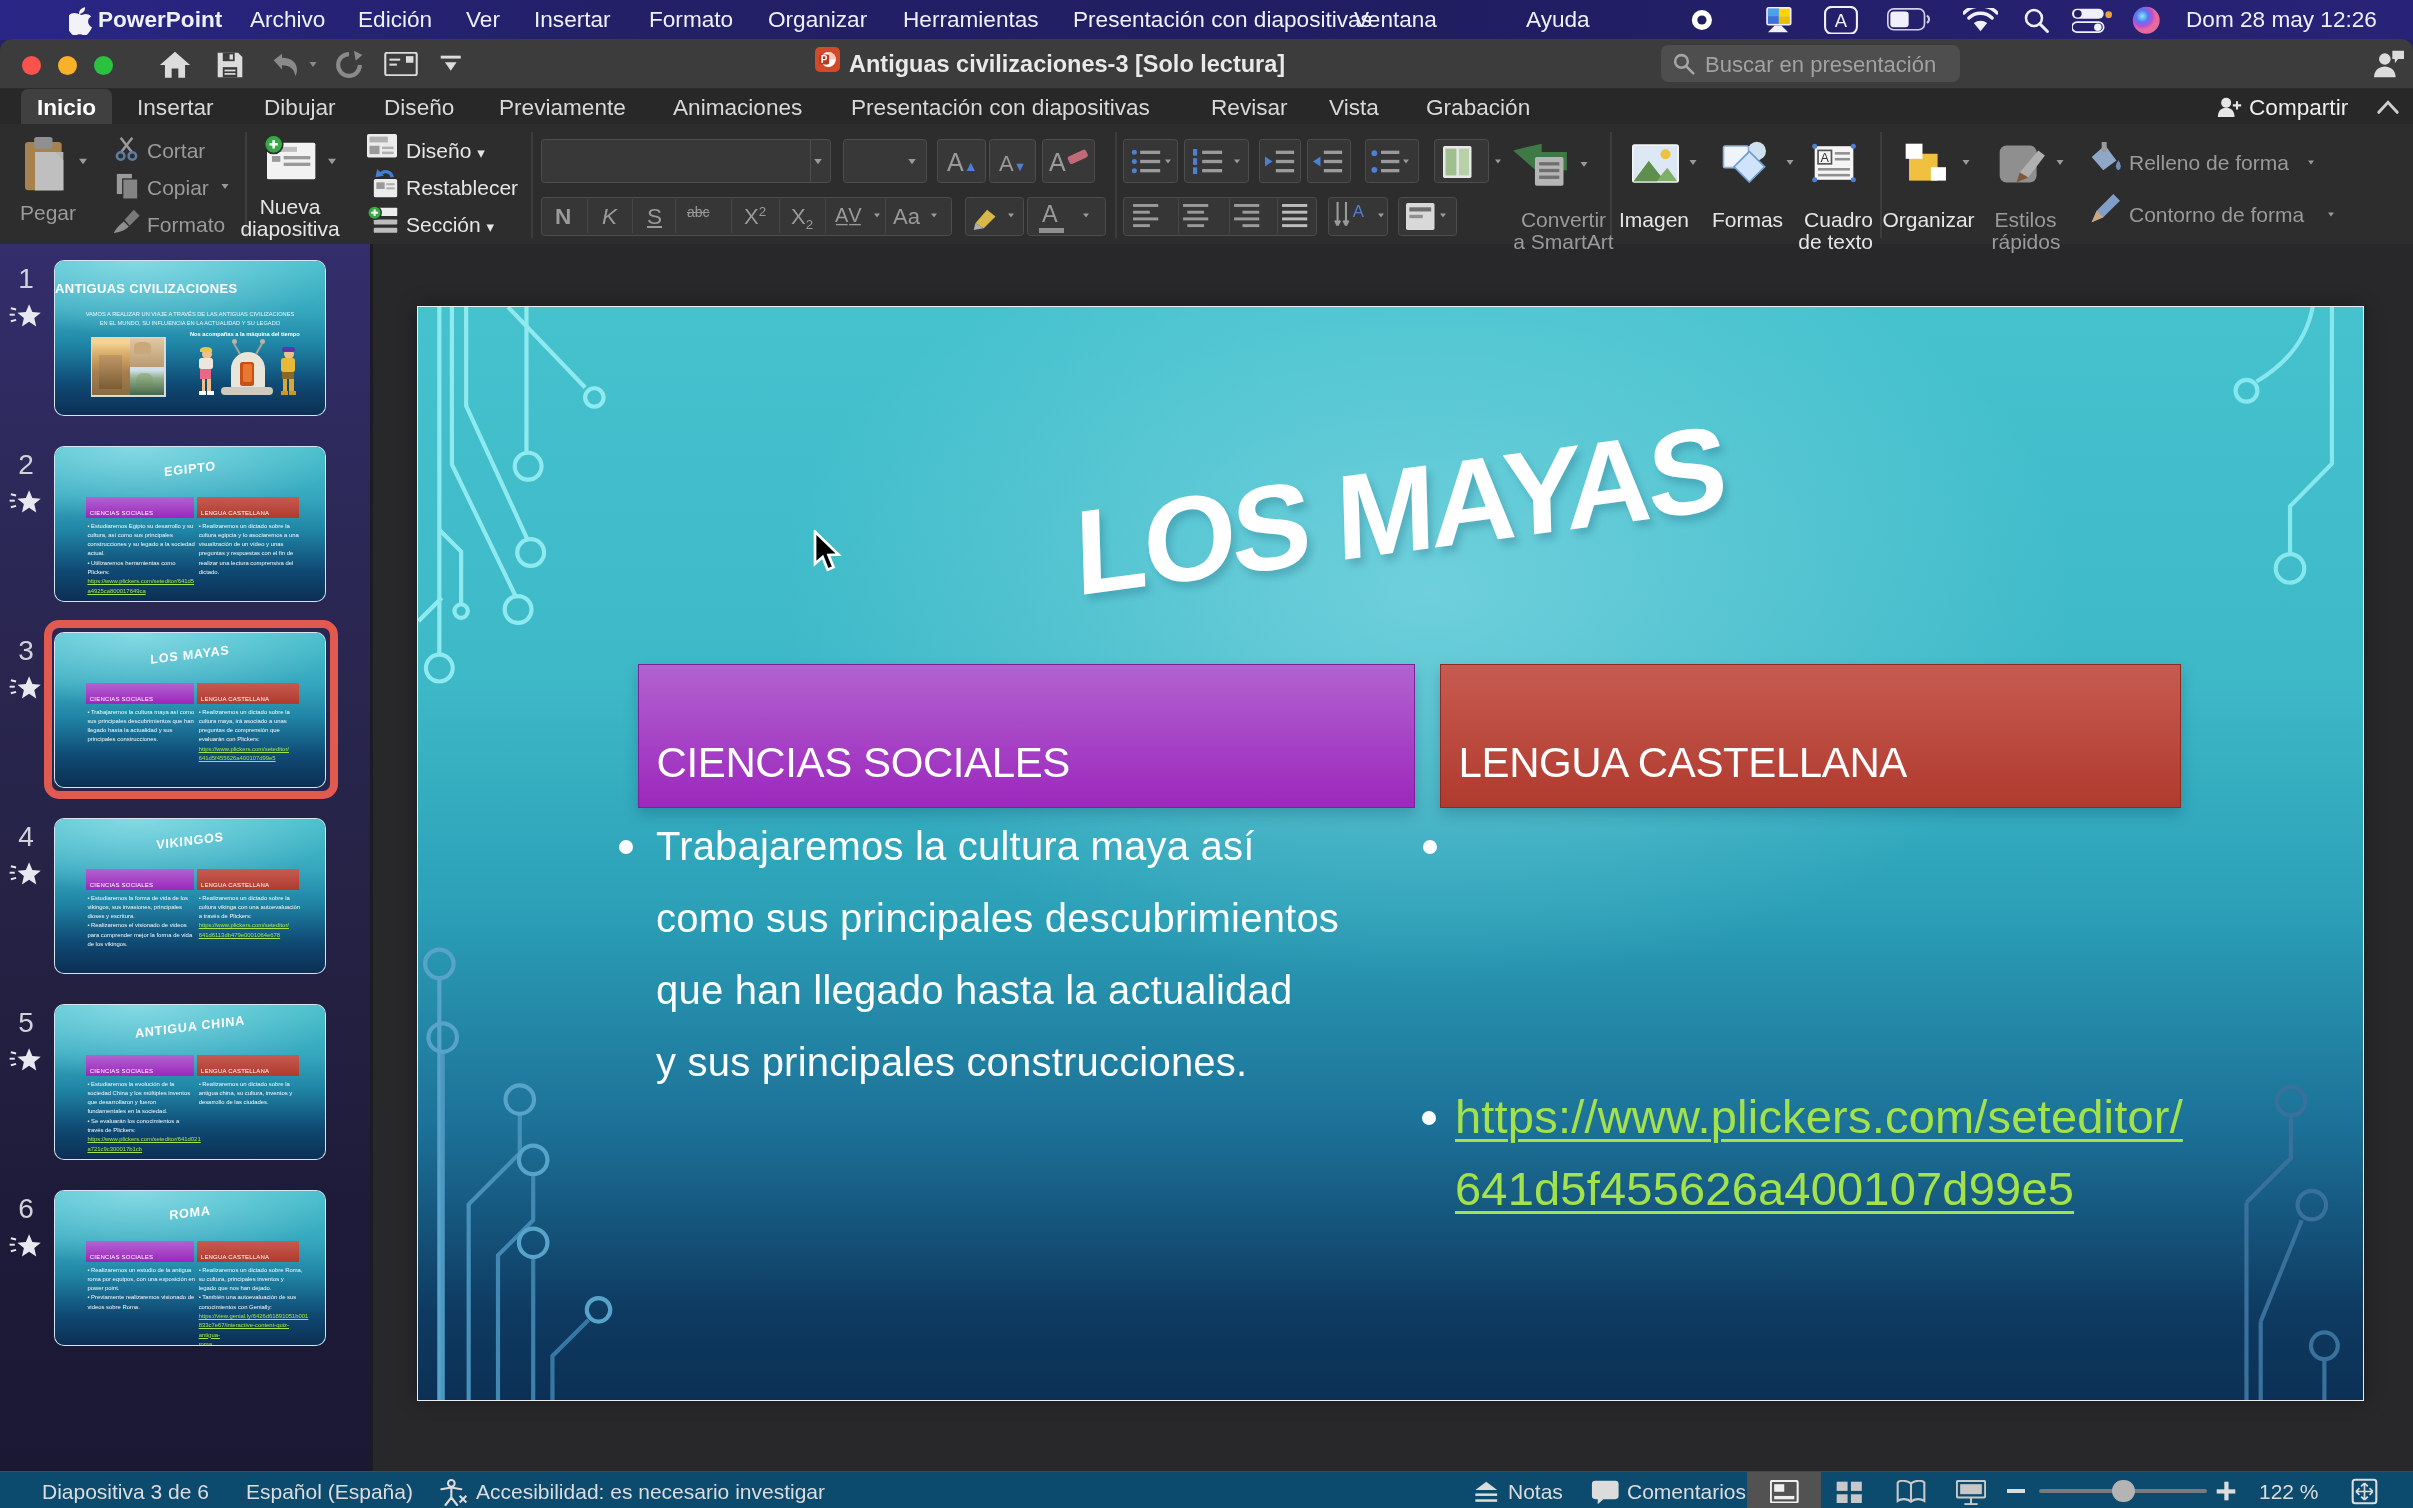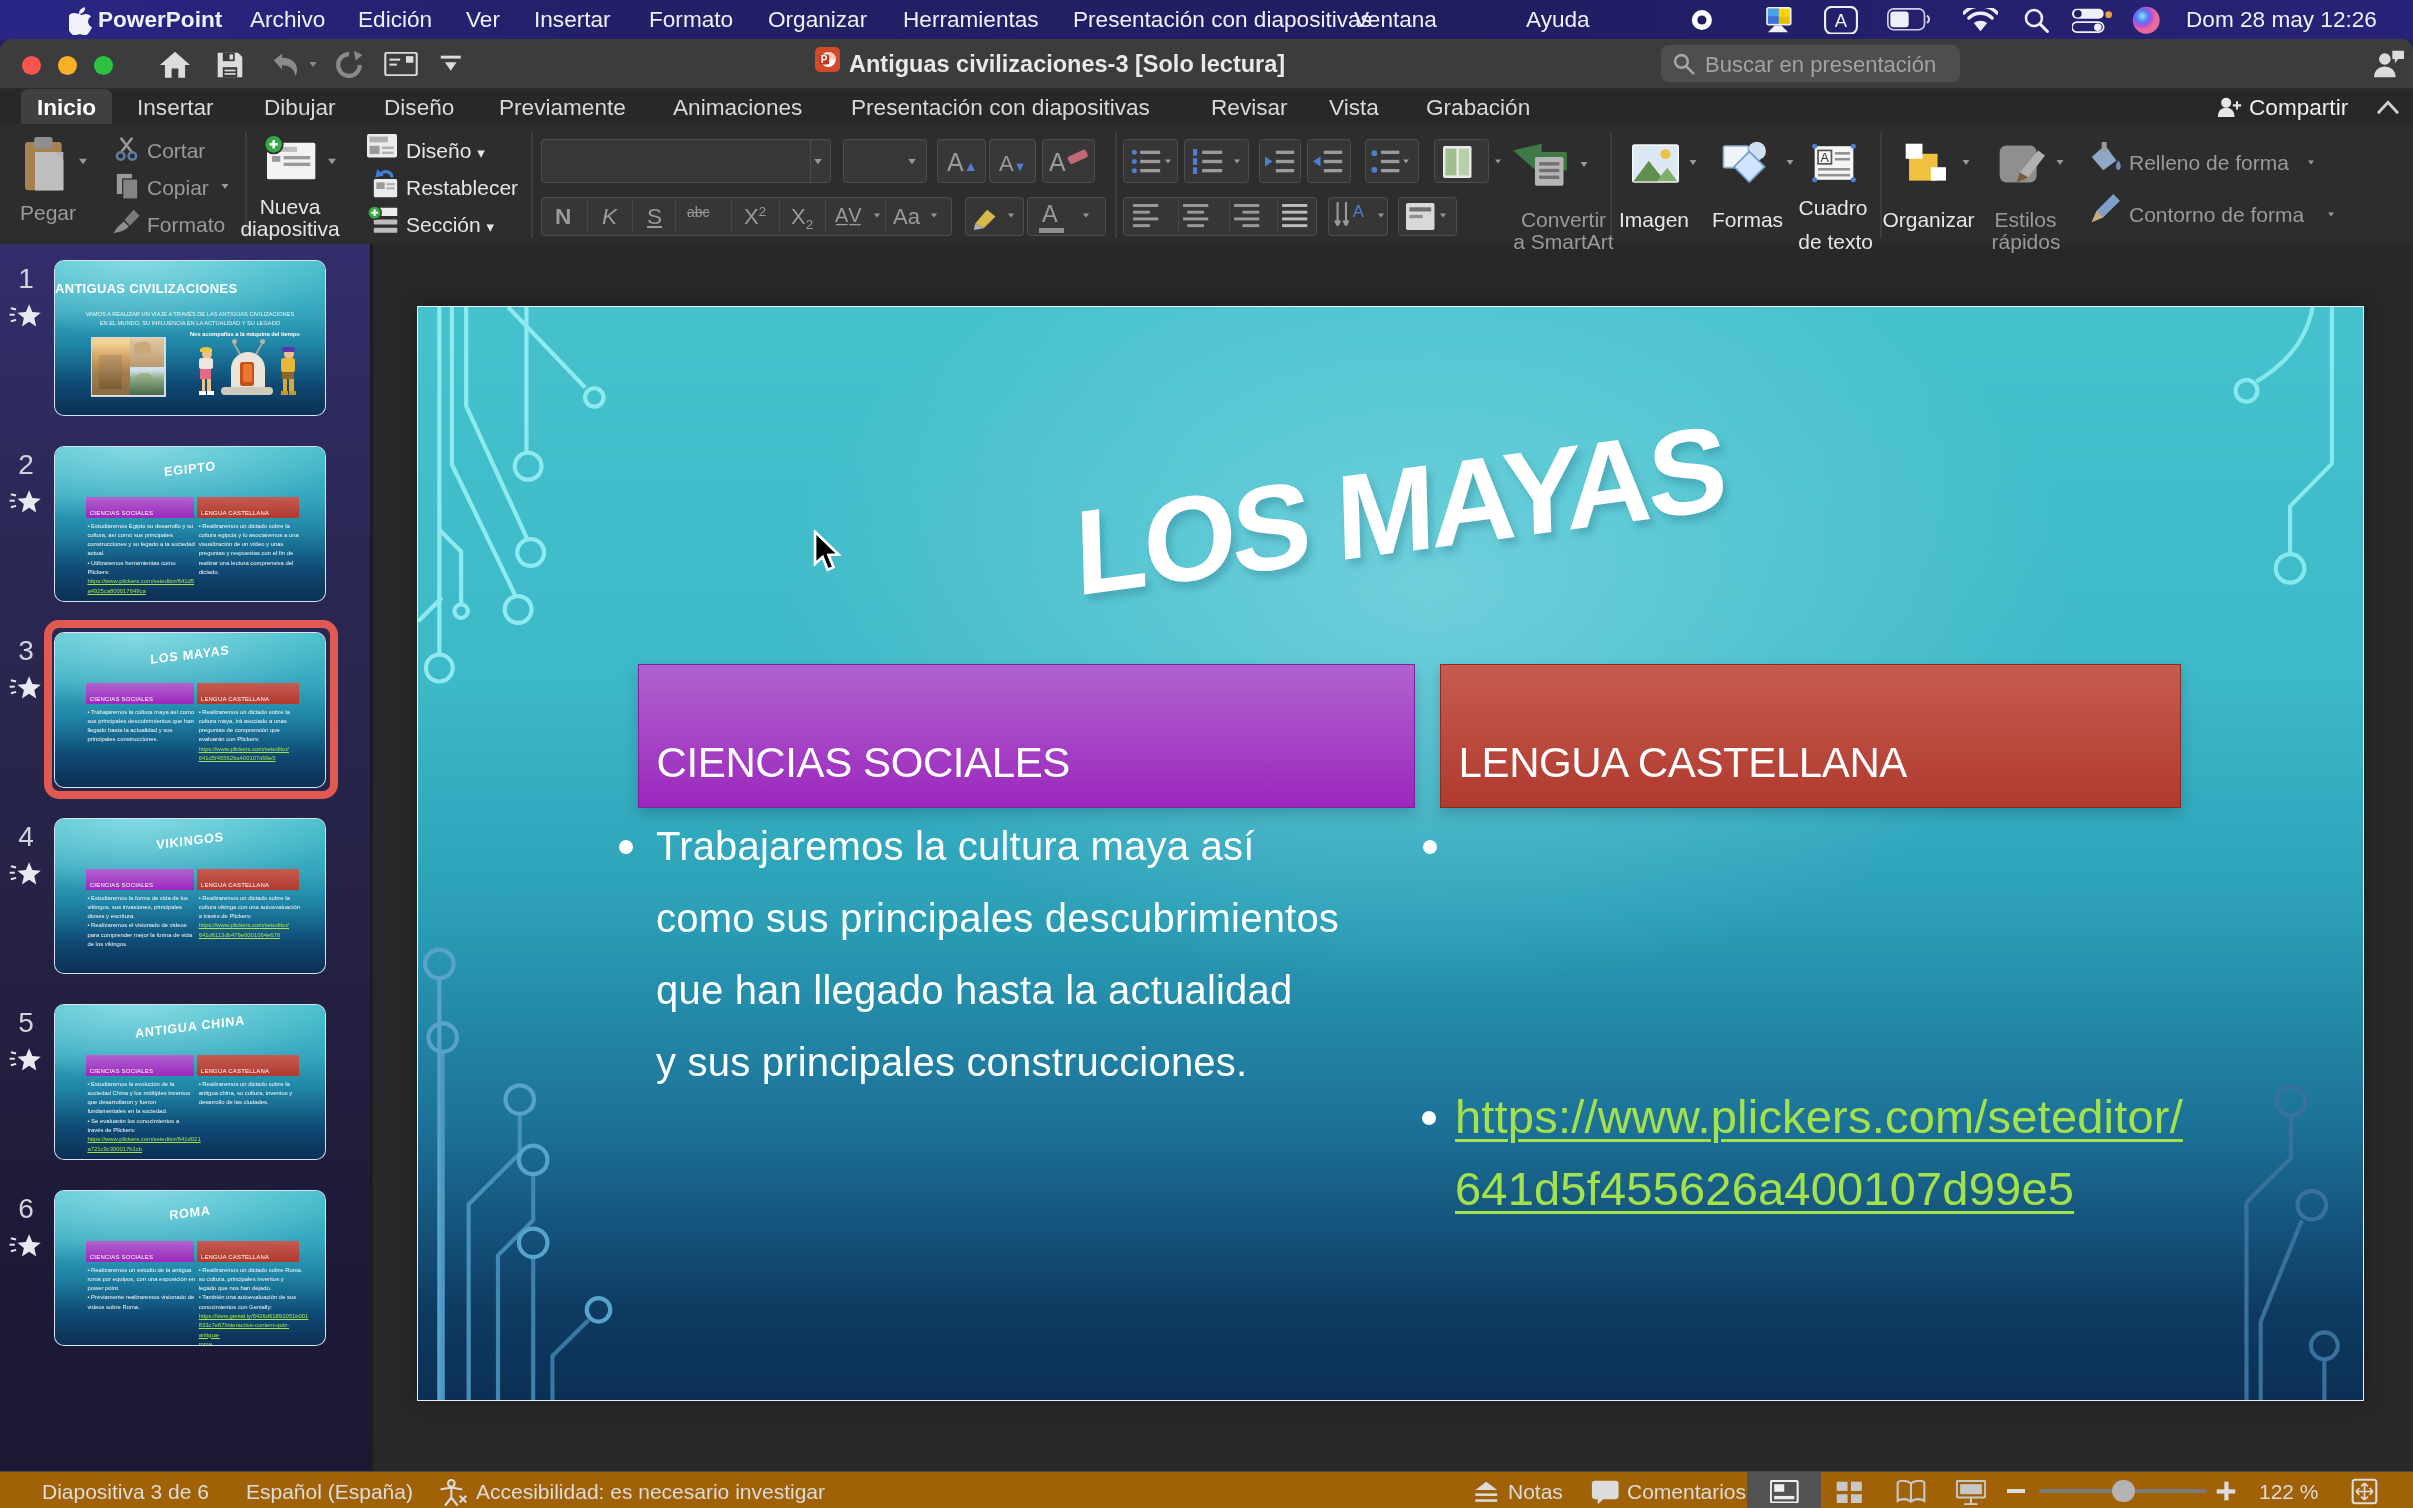--- a/index.html
+++ b/index.html
@@ -28,21 +28,21 @@
   .rlab { position:absolute; color:#9a9a9a; font-size:21px; white-space:nowrap; }
   .rlabw { position:absolute; color:#e6e6e6; font-size:21px; white-space:nowrap; }
   .rfield { position:absolute; background:#383838; border:0.8px solid #4d4d4d; border-radius:3.4px; }
   .dd { position:absolute; width:0; height:0; border-left:5.9px solid transparent; border-right:5.9px solid transparent; border-top:7.5px solid #9a9a9a; }
 
   #contentbg { position:absolute; top:244px; left:0; width:2413px; height:1227px; background:#28282a; }
   #sidebar { position:absolute; top:244px; left:0; width:370px; height:1227px;
     background:linear-gradient(to bottom,#332e6c 0%, #2c2857 22%, #262347 50%, #1e1b3a 78%, #1b1834 100%); }
   #sbedge { position:absolute; top:244px; left:370px; width:2.5px; height:1227px; background:#1b1b24; }
 
-  #statusbar { position:absolute; top:1471px; left:0; width:2413px; height:38px; background:#a16207; border-top:0.8px solid #484848;
+  #statusbar { position:absolute; top:1471px; left:0; width:2413px; height:38px; background:#0c4a6e; border-top:0.8px solid #484848;
     color:#dcdcdc; font-size:22px; }
   #statusbar .si { position:absolute; top:7.5px; white-space:nowrap; font-size:21px; }
 
   
   .thumb { position:absolute; left:54px; width:272px; height:156px; border:1.7px solid rgba(228,237,246,.92);
     border-radius:10px; overflow:hidden; background:#2b9cb8; }
   .tnum { position:absolute; left:11.7px; width:28.5px; text-align:center; color:#d2d2da; font-size:28px; }
   .tstar { position:absolute; left:8.4px; width:37px; height:26px; }
 
   .mslide { position:absolute; inset:0;
@@ -487,21 +487,21 @@
     <text x="15" y="24" font-size="15" fill="#333" text-anchor="middle" font-family="Liberation Sans">A</text>
     <rect x="27" y="12" width="18" height="3" fill="#8f8f8f"></rect>
     <rect x="27" y="19" width="18" height="3" fill="#8f8f8f"></rect>
     <rect x="7" y="31" width="38" height="3" fill="#8f8f8f"></rect>
     <rect x="7" y="38" width="38" height="3" fill="#8f8f8f"></rect>
     <circle cx="3" cy="5" r="3" fill="#4f7fd0"></circle>
       <circle cx="49" cy="5" r="3" fill="#4f7fd0"></circle>
     <circle cx="3" cy="45" r="3" fill="#4f7fd0"></circle>
       <circle cx="49" cy="45" r="3" fill="#4f7fd0"></circle>
   </svg>
-  <div class="rlabw" style="left:1793px;top:72px;width:80px;text-align:center">Cuadro</div>
+  <div class="rlabw" style="left:1793px;top:84px;width:80px;text-align:right">Cuadro</div>
   <div class="rlabw" style="left:1793px;top:106px;width:80px;text-align:right">de texto</div>
 
   <svg class="abs" style="left:1904px;top:18.4px" width="47" height="42" viewBox="0 0 56 50">
     <rect x="6" y="14" width="34" height="32" fill="#f0c040"></rect>
     <rect x="2" y="2" width="20" height="18" fill="#fff"></rect>
     <rect x="32" y="30" width="18" height="16" fill="#fff"></rect>
   </svg>
   <div class="dd" style="left:1961px;top:35px;transform:scale(.7)"></div>
   <div class="rlabw" style="left:1874px;top:84px;width:109px;text-align:center">Organizar</div>
 

